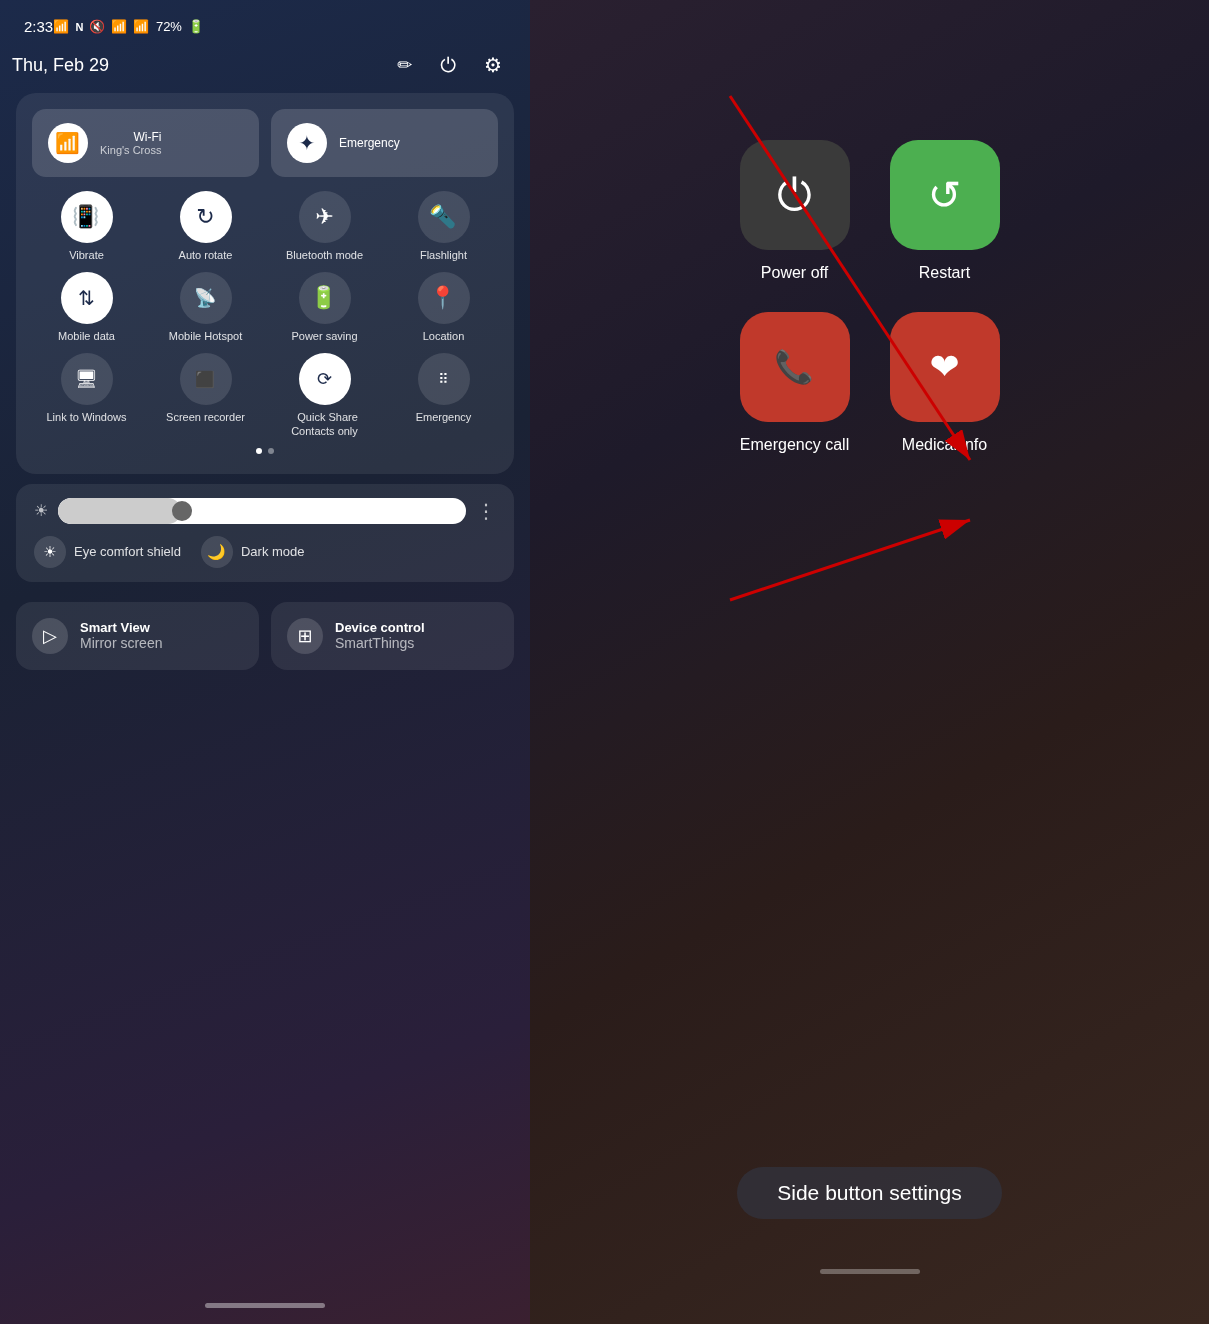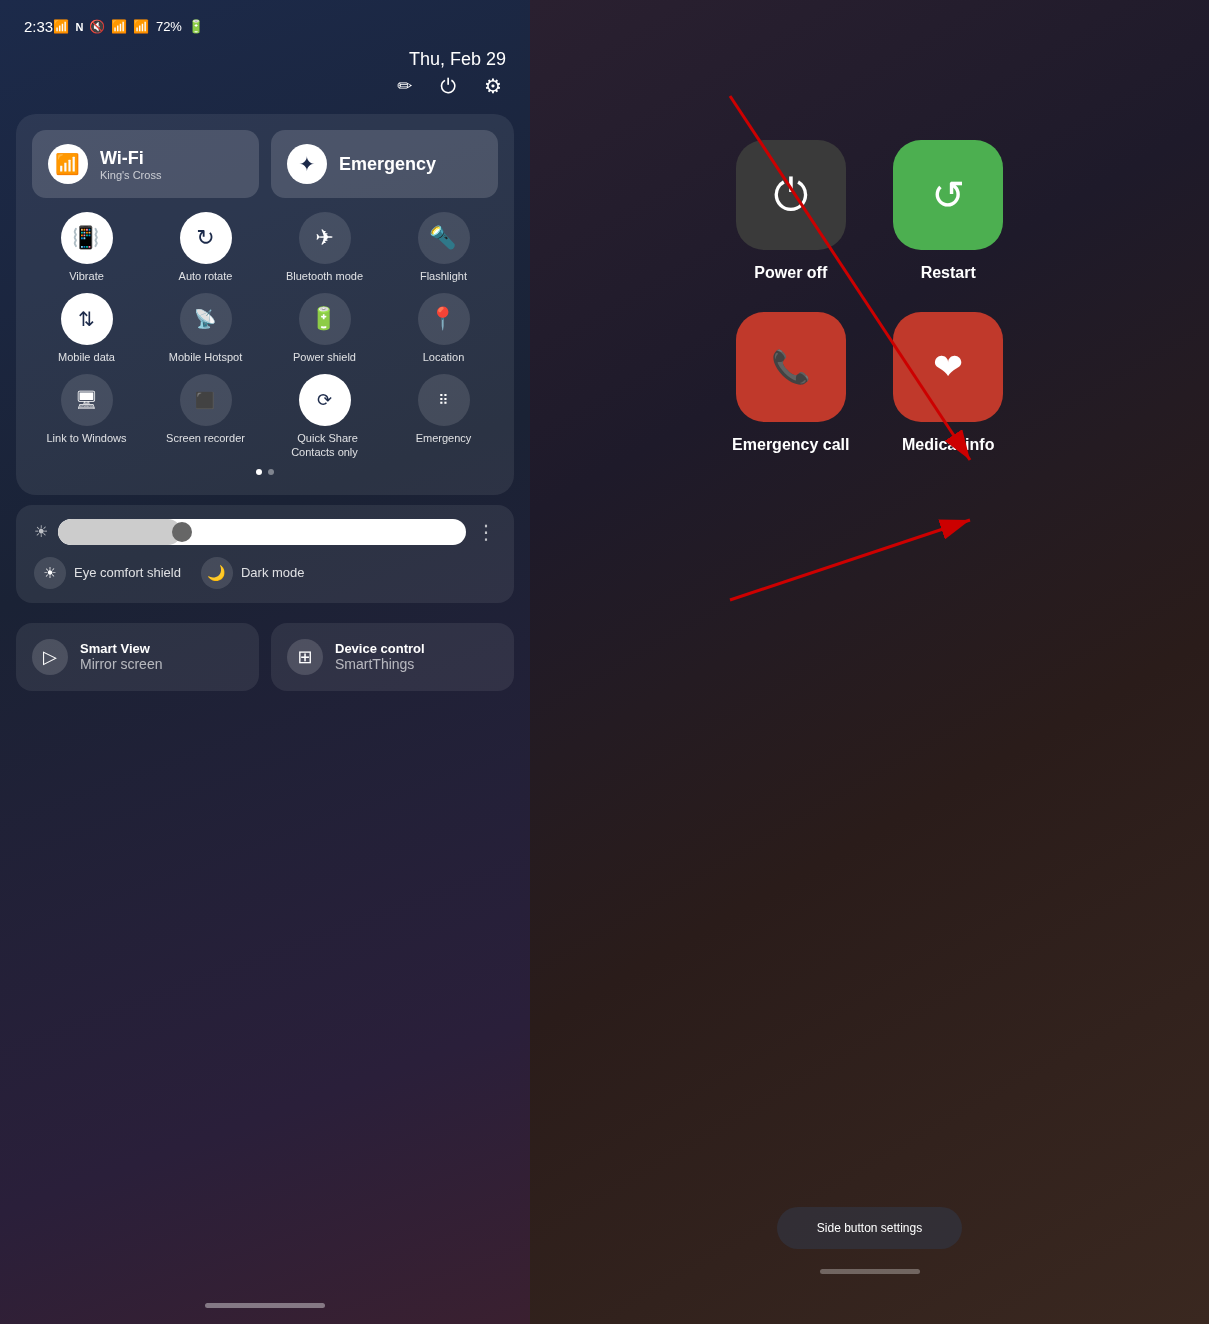--- a/index.html
+++ b/index.html
@@ -36,24 +36,23 @@
       display: flex;
       align-items: center;
       gap: 6px;
       font-size: 13px;
     }
 
     
     .header-row {
       display: flex;
       justify-content: space-between;
-      align-items: flex-end;
-      padding: 6px 24px 12px 34px;
-      color: white;
-      flex-direction: column;
+      align-items: center;
+      padding: 6px 24px 12px 12px;
+      color: white;
     }
     .header-date {
       font-size: 18px;
       font-weight: 400;
     }
     .header-icons {
       display: flex;
       gap: 20px;
       align-items: center;
     }
@@ -97,23 +96,24 @@
       border-radius: 50%;
       background: white;
       display: flex;
       align-items: center;
       justify-content: center;
       color: #1c2a4a;
       font-size: 18px;
       flex-shrink: 0;
     }
     .tile-text .tile-label {
-      font-size: 18px;
-      font-weight: 700;
-      color: white;
+      font-size: 12px;
+      font-weight: 400;
+      color: white;
+      text-align: right;
     }
     .tile-text .tile-sub {
       font-size: 11px;
       color: rgba(255,255,255,0.7);
     }
 
     
     .icon-grid {
       display: grid;
       grid-template-columns: repeat(4, 1fr);
@@ -329,32 +329,33 @@
     }
     .power-btn-circle.green {
       background: #4caf50;
     }
     .power-btn-circle.red {
       background: #c0392b;
     }
     .power-btn-label {
       font-size: 16px;
       color: white;
-      font-weight: 700;
+      font-weight: 400;
       text-align: right;
     }
 
     
     .side-btn-settings {
       background: rgba(50,50,60,0.8);
       border-radius: 30px;
       padding: 14px 40px;
       color: white;
-      font-size: 12px;
-      cursor: pointer;
+      font-size: 21px;
+      cursor: pointer;
+      margin-bottom: 30px;
     }
 
     
     .right-home-bar {
       display: flex;
       justify-content: center;
       padding: 0 0 10px 0;
     }
     .right-home-indicator {
       width: 100px;
@@ -463,21 +464,21 @@
         <div class="icon-circle">
           <span style="font-size:18px;">📡</span>
         </div>
         <span class="icon-label">Mobile Hotspot</span>
       </div>
 
       <div class="icon-tile">
         <div class="icon-circle">
           <span>🔋</span>
         </div>
-        <span class="icon-label">Power shield</span>
+        <span class="icon-label">Power saving</span>
       </div>
 
       <div class="icon-tile">
         <div class="icon-circle">
           <span>📍</span>
         </div>
         <span class="icon-label">Location</span>
       </div>
 
       <div class="icon-tile">

